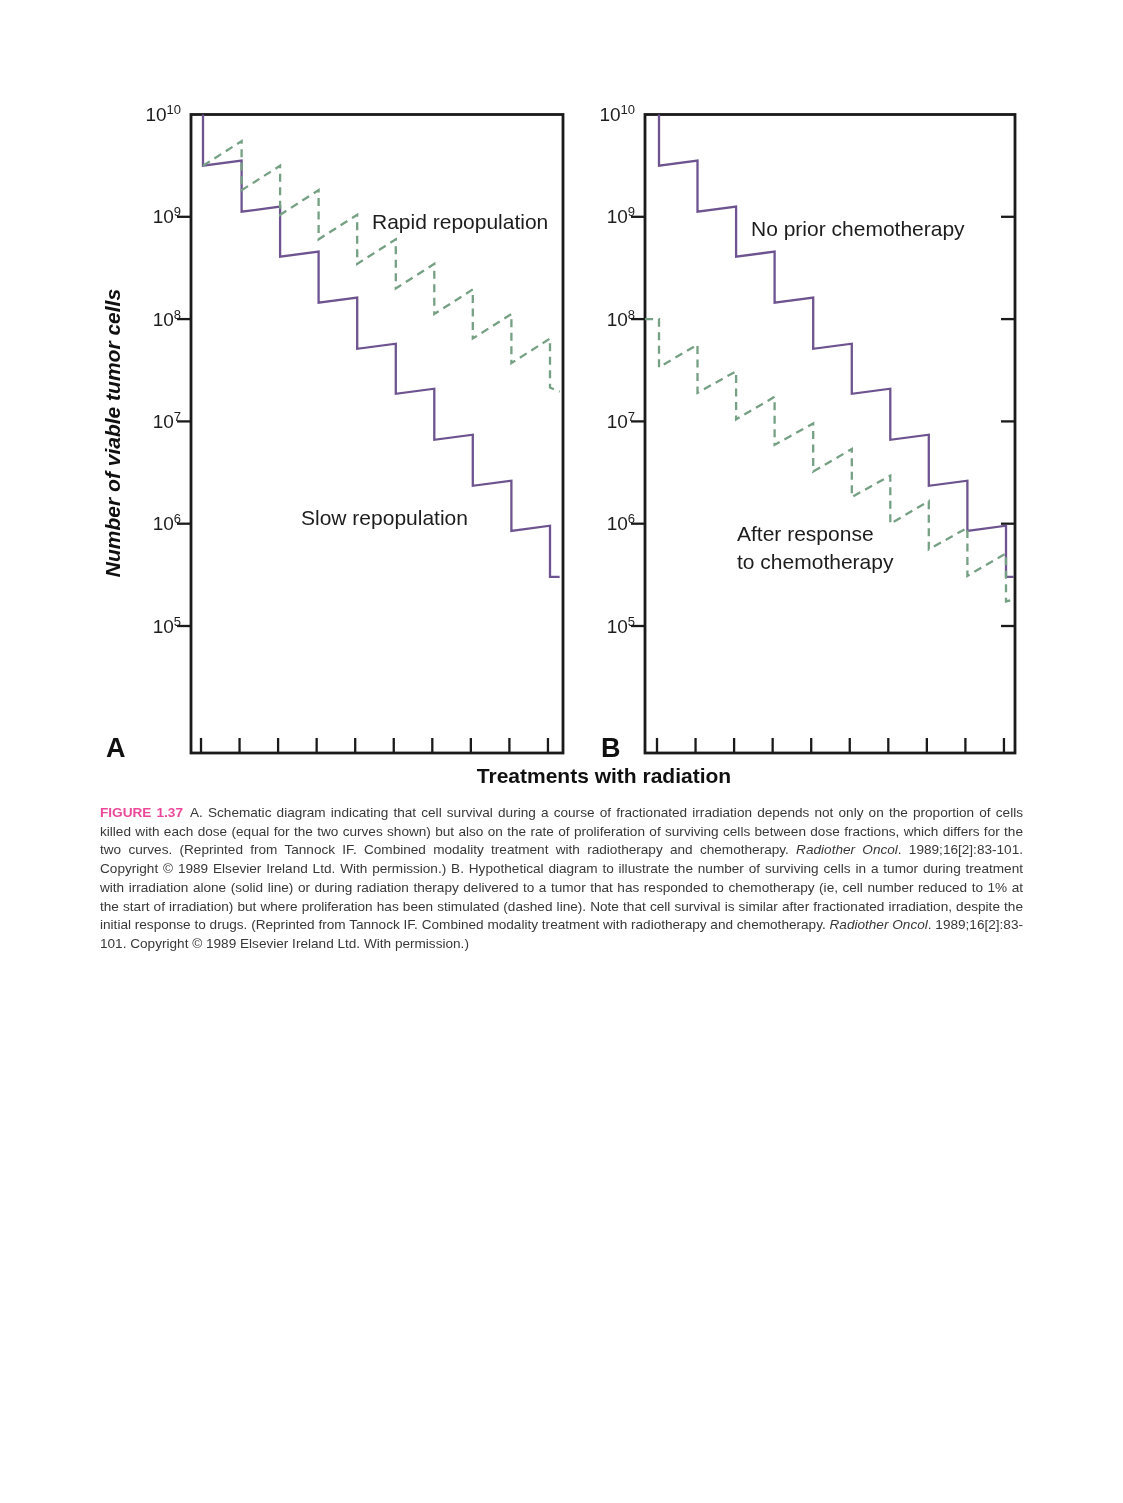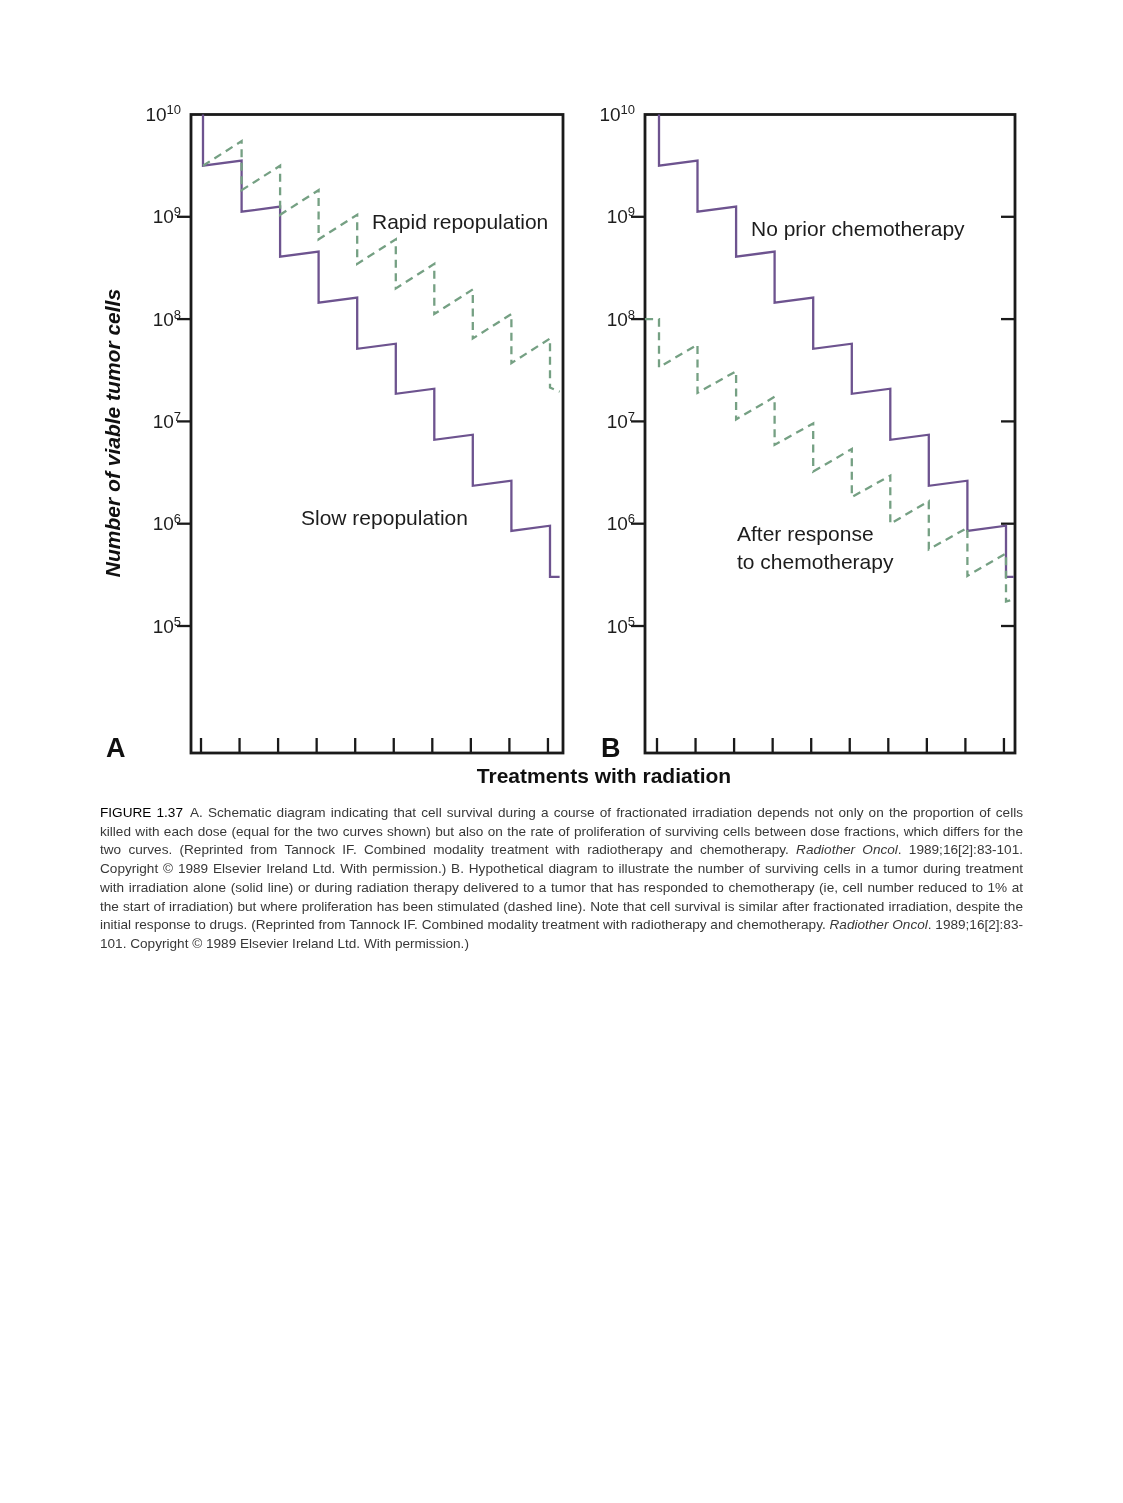--- a/index.html
+++ b/index.html
@@ -6,21 +6,21 @@
   .page{position:relative;width:1123px;height:1386px;background:#ffffff;overflow:hidden;
         font-family:"Liberation Sans",sans-serif;}
   #fig-svg{position:absolute;left:0;top:0;}
   .ytick-label{font:19px "Liberation Sans",sans-serif;fill:#1d1d1d;}
   .anno-text{font:21px "Liberation Sans",sans-serif;fill:#1d1d1d;}
   .panel-letter{font:bold 27px "Liberation Sans",sans-serif;fill:#101010;}
   .x-axis-label{font:bold 21px "Liberation Sans",sans-serif;fill:#101010;}
   .y-axis-label{font:italic bold 21px "Liberation Sans",sans-serif;fill:#101010;}
   .caption{position:absolute;left:100px;top:804px;width:923px;
            font-size:13.6px;line-height:18.7px;color:#383838;text-align:justify;}
-  .cap-label{color:#000000;font-weight:normal;padding-right:7px;}
+  .cap-label{color:#ec4899;font-weight:bold;padding-right:7px;}
   .cap-italic{font-style:italic;}
   .cap-plain{}
 </style>
 </head>
 <body>
 
 <div class="page">
   <svg id="fig-svg" width="1123" height="800" viewBox="0 0 1123 800">
       <g>
         <rect x="191" y="114.5" width="372" height="638.5" fill="none" stroke="#1a1a1a" stroke-width="2.8"></rect>

